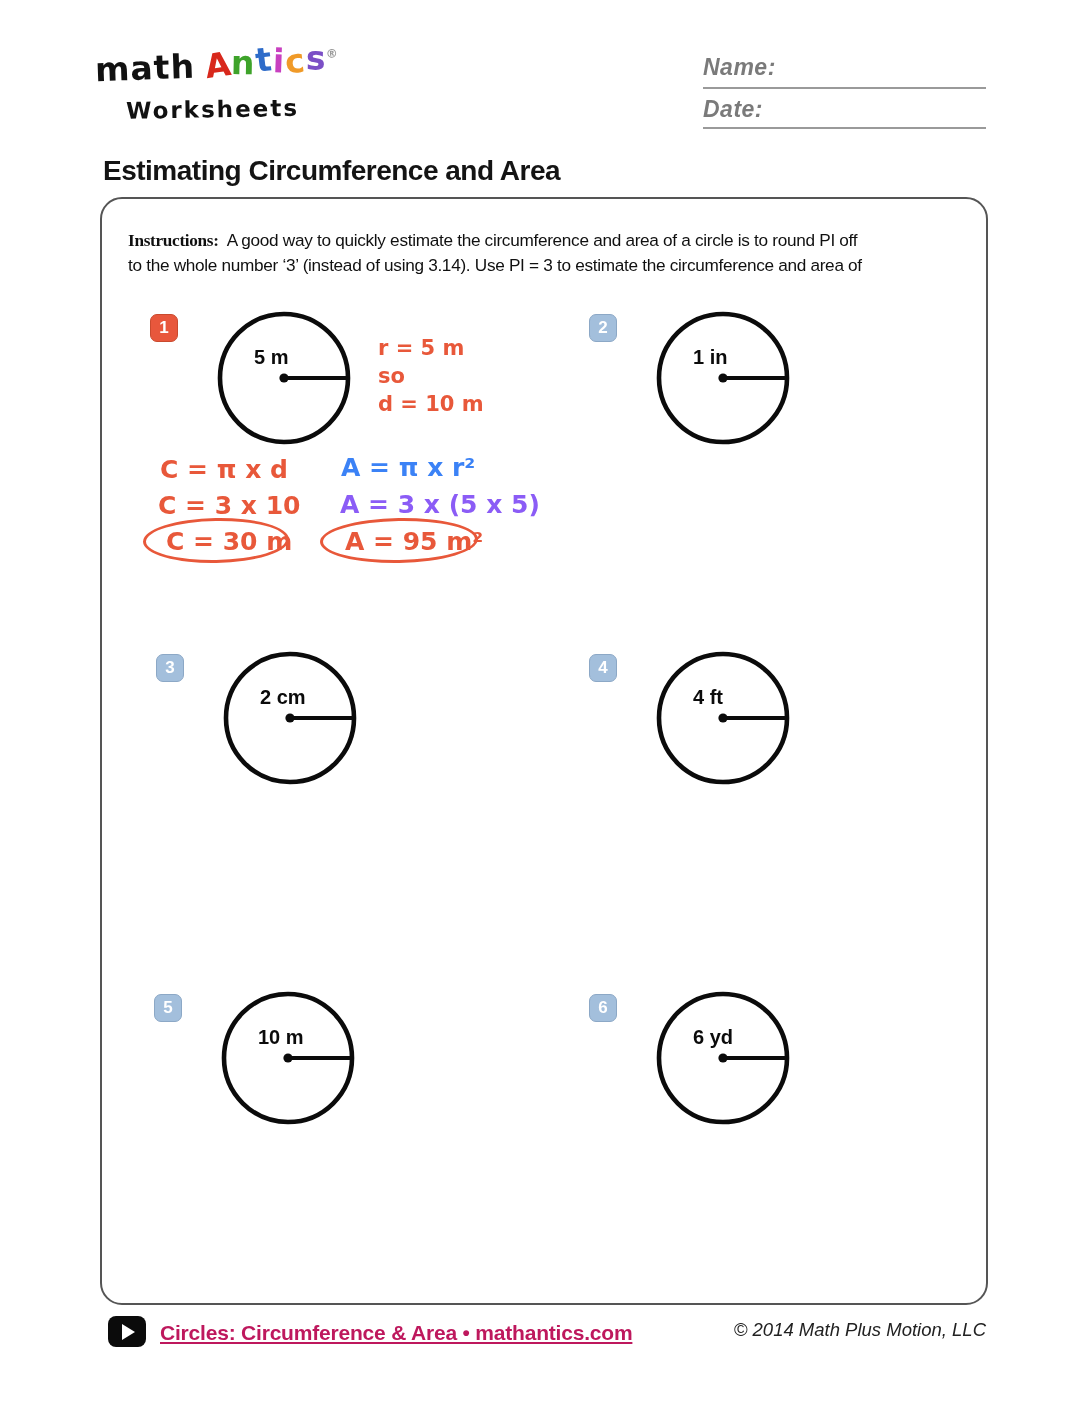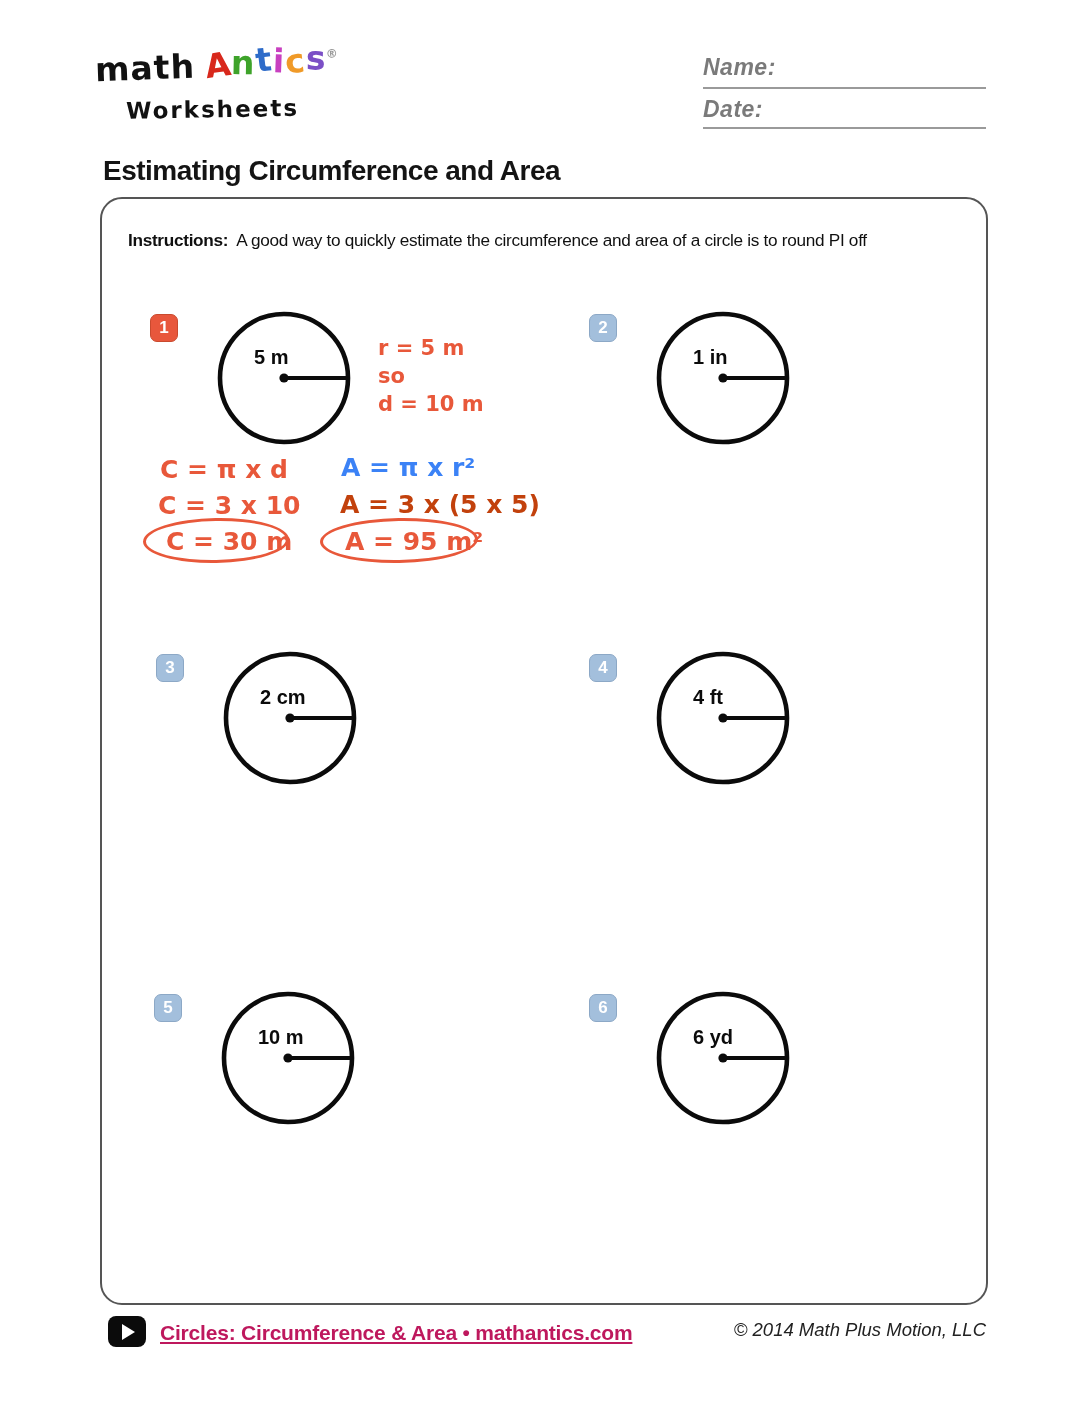--- a/index.html
+++ b/index.html
@@ -54,21 +54,21 @@
   .main-box{
     position:absolute;left:100px;top:197px;width:888px;height:1108px;
     border:2px solid #555;border-radius:22px;box-sizing:border-box;
     background:#fff;
   }
   .instructions{
     position:absolute;left:128px;top:228px;
     font-size:17.2px;line-height:25px;color:#101010;letter-spacing:-0.3px;
     white-space:nowrap;
   }
-  .instructions .ins-label{font-weight:bold;}
+  .instructions .ins-label{font-weight:bold;font-family:Liberation Serif, serif;}
   
   .problem{position:absolute;width:360px;height:150px;}
   .p1{left:150px;top:308px;}
   .p2{left:589px;top:308px;}
   .p3{left:156px;top:648px;}
   .p4{left:589px;top:648px;}
   .p5{left:154px;top:988px;}
   .p6{left:589px;top:988px;}
   .badge{
     position:absolute;left:0;top:6px;width:28px;height:28px;
@@ -143,20 +143,21 @@
     <span class="field-label">Date:</span>
   </div>
 
   <div class="title">Estimating Circumference and Area</div>
   <div class="doc-code">G-CCA 1</div>
 
   <div class="main-box"></div>
 
   <div class="instructions">
     <div><span class="ins-label">Instructions:</span>&nbsp; <span>A good way to quickly estimate the circumference and area of a circle is to round PI off</span></div>
+    <div>to the whole number ‘3’ (instead of using 3.14).  Use PI = 3 to estimate the circumference and area of</div>
   </div>
 
   <div class="problem p1">
     <div class="badge" style="background-color: rgb(232, 87, 60); border-color: rgb(201, 74, 46);">1</div>
     <svg class="circle-fig" viewBox="0 0 140 140">
       <circle class="ring" cx="70" cy="70" r="64"></circle>
       <line x1="70" y1="70" x2="133" y2="70"></line>
       <circle class="dot" cx="70" cy="70" r="4.6"></circle>
     </svg>
     <div class="radius-label">5 m</div>
@@ -177,21 +178,21 @@
     <div>so</div>
     <div>d = 10 m</div>
   </div>
 
   <div class="work">
     <div class="work-line hand c1" style="color: rgb(232, 88, 58);">C = π x d</div>
     <div class="work-line hand c2" style="color: rgb(232, 88, 58);">C = 3 x 10</div>
     <div class="work-line hand c3" style="color: rgb(232, 88, 58);">C = 30 m</div>
     <div class="hand-ellipse ellipse-c" style="border-color: rgb(232, 88, 58);"></div>
     <div class="work-line hand a1" style="color: #3b82f6;">A = π x r²</div>
-    <div class="work-line hand a2" style="color: #c2410c;">A = 3 x (5 x 5)</div>
+    <div class="work-line hand a2" style="color: #8b5cf6;">A = 3 x (5 x 5)</div>
     <div class="work-line hand a3" style="color: rgb(232, 88, 58);">A = 95 m²</div>
     <div class="hand-ellipse ellipse-a" style="border-color: rgb(232, 88, 58);"></div>
   </div>
 
   <div class="problem p3">
     <div class="badge" style="background-color: rgb(163, 191, 220); border-color: rgb(140, 168, 198);">3</div>
     <svg class="circle-fig" viewBox="0 0 140 140">
       <circle class="ring" cx="70" cy="70" r="64"></circle>
       <line x1="70" y1="70" x2="133" y2="70"></line>
       <circle class="dot" cx="70" cy="70" r="4.6"></circle>

